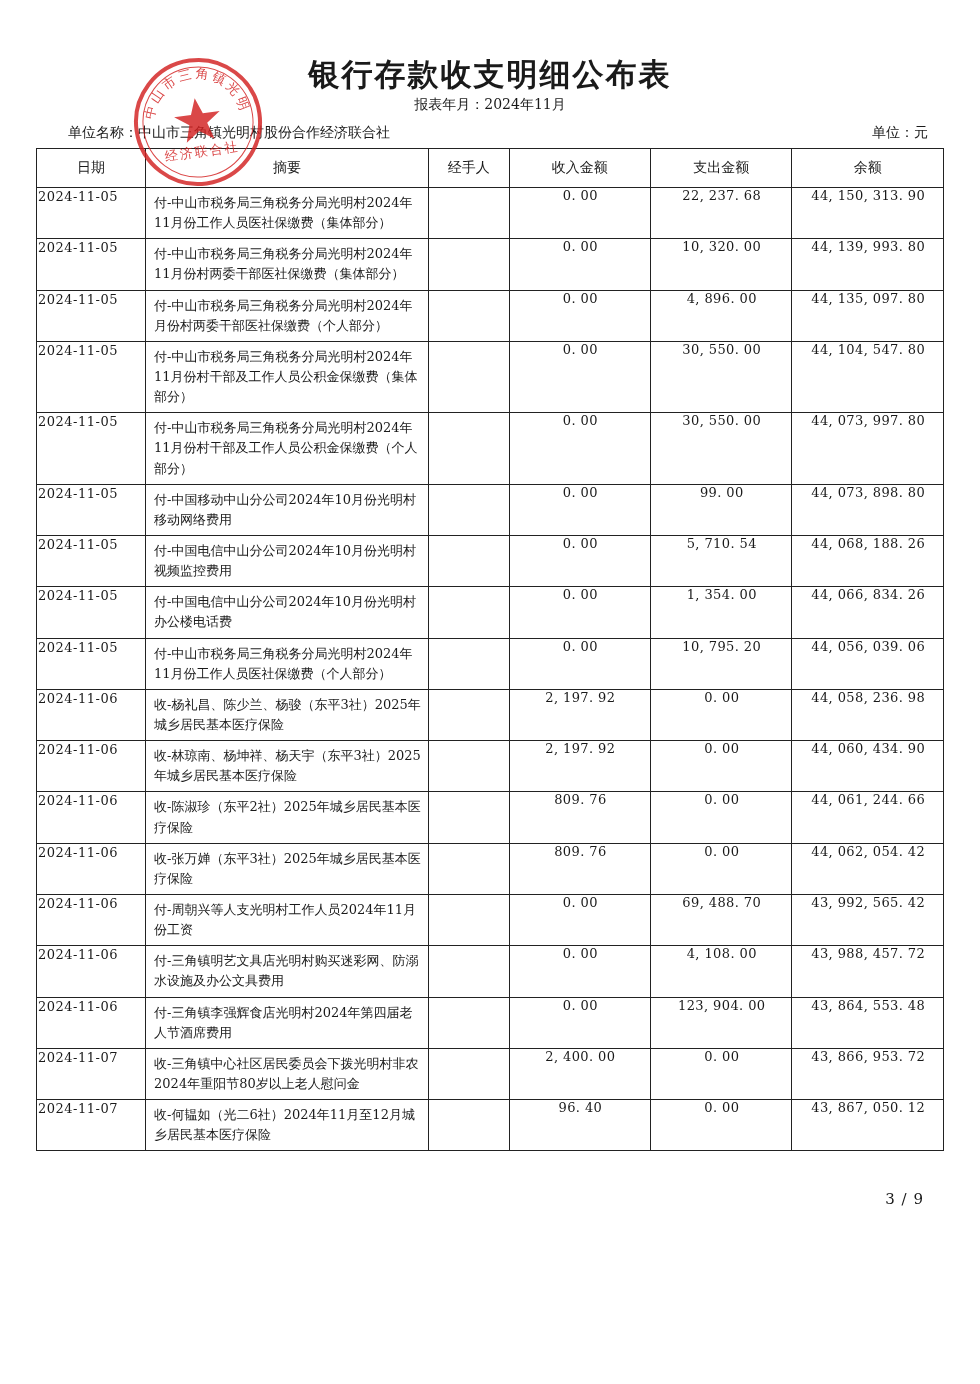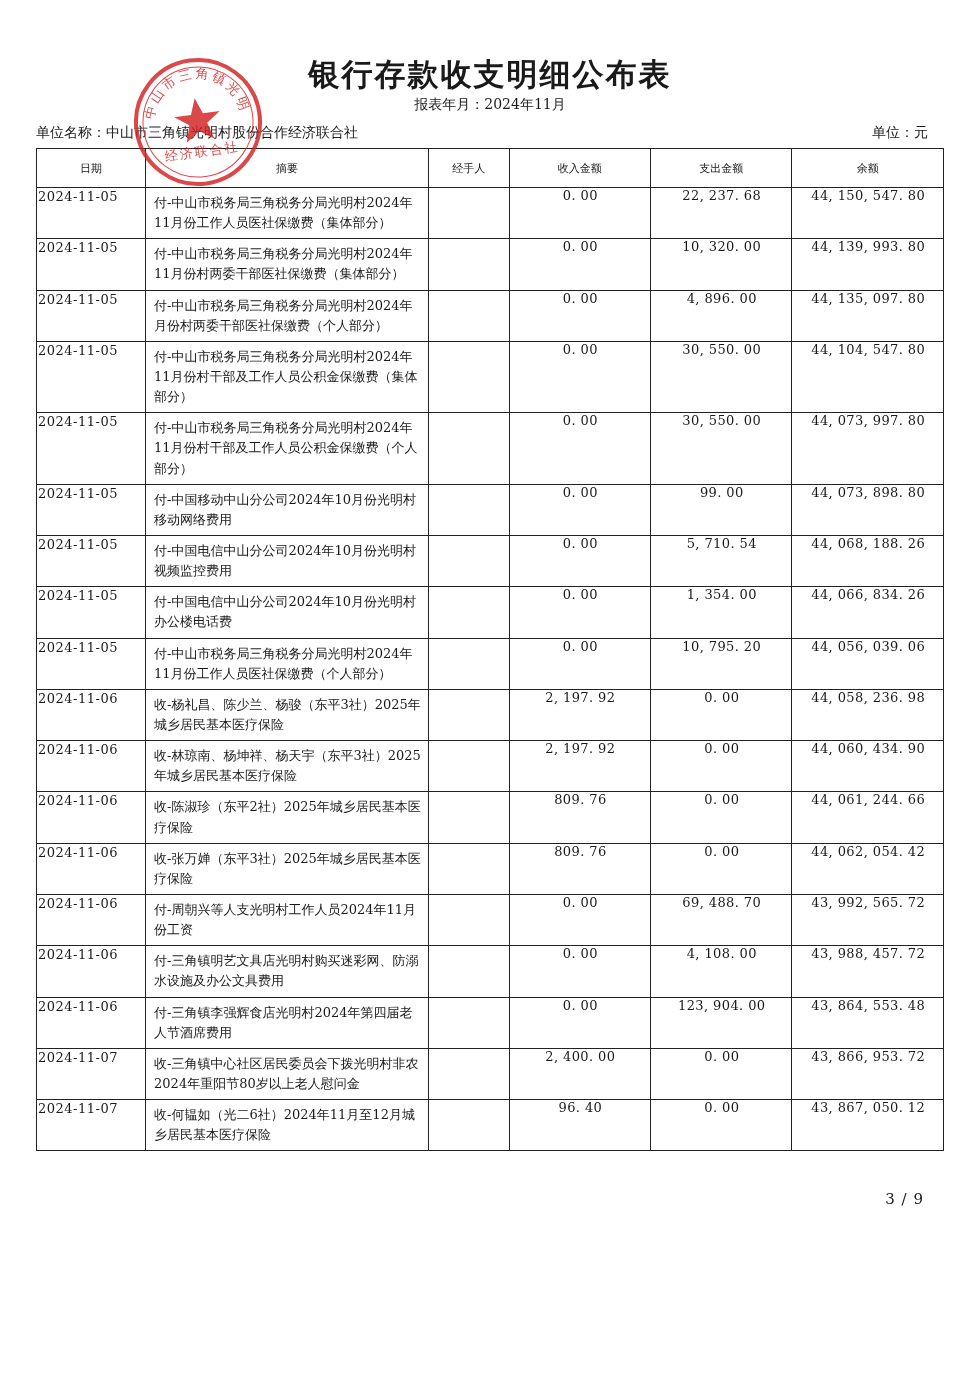--- a/index.html
+++ b/index.html
@@ -38,20 +38,21 @@
   .meta-row {
     display: flex;
     justify-content: space-between;
     align-items: flex-end;
     margin-top: 10px;
     font-size: 14px;
     font-family: "DejaVu Serif", "Liberation Serif", serif;
   }
   .meta-left {
     white-space: nowrap;
+    margin-left: 32px;
   }
   .meta-right {
     white-space: nowrap;
     padding-right: 16px;
   }
   table.ledger {
     width: 100%;
     border-collapse: collapse;
     margin-top: 6px;
     table-layout: fixed;
@@ -60,21 +61,21 @@
   table.ledger th,
   table.ledger td {
     border: 1px solid #222;
     font-size: 13px;
     vertical-align: top;
   }
   table.ledger th {
     text-align: center;
     font-weight: normal;
     padding: 6px 2px;
-    font-size: 11px;
+    font-size: 14px;
     height: 26px;
     vertical-align: middle;
   }
   col.c-date    { width: 108px; }
   col.c-desc    { width: 280px; }
   col.c-handler { width: 80px; }
   col.c-in      { width: 140px; }
   col.c-out     { width: 140px; }
   col.c-bal     { width: 150px; }
 
@@ -154,21 +155,21 @@
         <th>余额</th>
       </tr>
     </thead>
     <tbody>
         <tr>
           <td class="date">2024-11-05</td>
           <td class="desc">付-中山市税务局三角税务分局光明村2024年11月份工作人员医社保缴费（集体部分）</td>
           <td class="handler"></td>
           <td class="num">0. 00</td>
           <td class="num">22, 237. 68</td>
-          <td class="num">44, 150, 547. 80</td>
+          <td class="num">44, 150, 313. 90</td>
         </tr>
         <tr>
           <td class="date">2024-11-05</td>
           <td class="desc">付-中山市税务局三角税务分局光明村2024年11月份村两委干部医社保缴费（集体部分）</td>
           <td class="handler"></td>
           <td class="num">0. 00</td>
           <td class="num">10, 320. 00</td>
           <td class="num">44, 139, 993. 80</td>
         </tr>
         <tr>
@@ -258,21 +259,21 @@
           <td class="num">809. 76</td>
           <td class="num">0. 00</td>
           <td class="num">44, 062, 054. 42</td>
         </tr>
         <tr>
           <td class="date">2024-11-06</td>
           <td class="desc">付-周朝兴等人支光明村工作人员2024年11月份工资</td>
           <td class="handler"></td>
           <td class="num">0. 00</td>
           <td class="num">69, 488. 70</td>
-          <td class="num">43, 992, 565. 72</td>
+          <td class="num">43, 992, 565. 42</td>
         </tr>
         <tr>
           <td class="date">2024-11-06</td>
           <td class="desc">付-三角镇明艺文具店光明村购买迷彩网、防溺水设施及办公文具费用</td>
           <td class="handler"></td>
           <td class="num">0. 00</td>
           <td class="num">4, 108. 00</td>
           <td class="num">43, 988, 457. 72</td>
         </tr>
         <tr>

